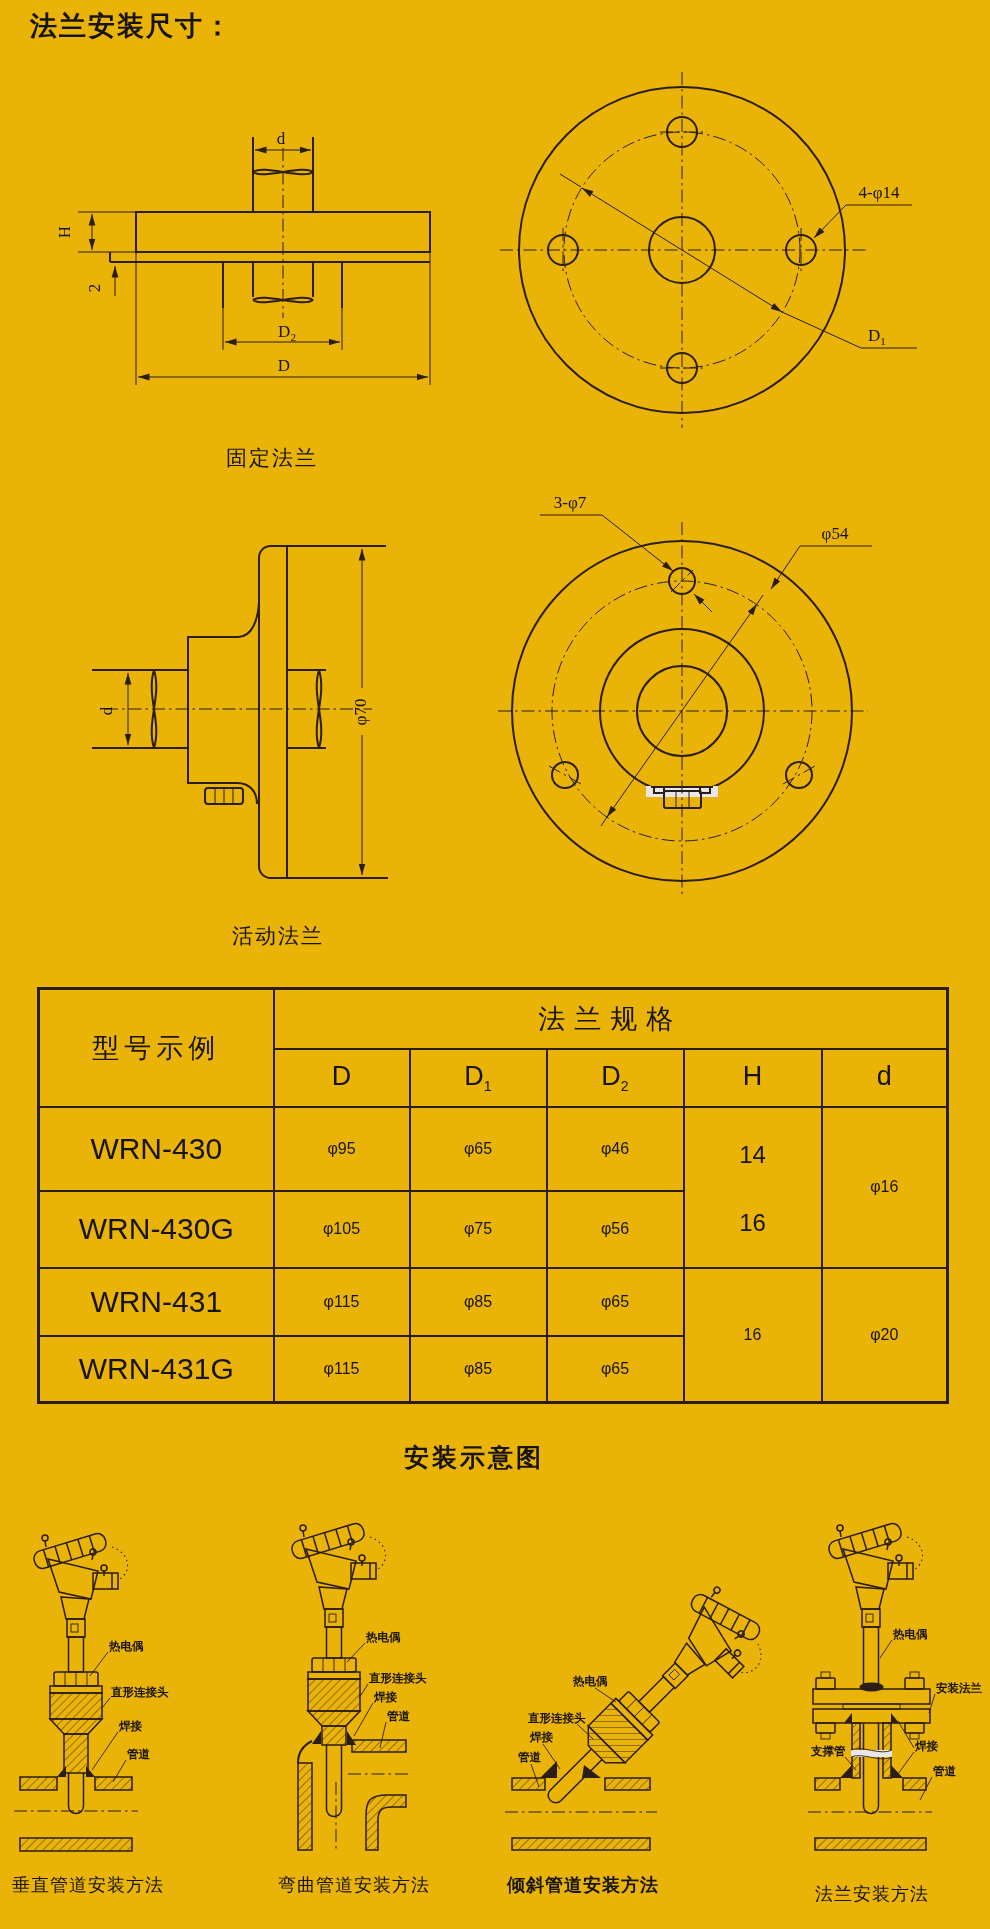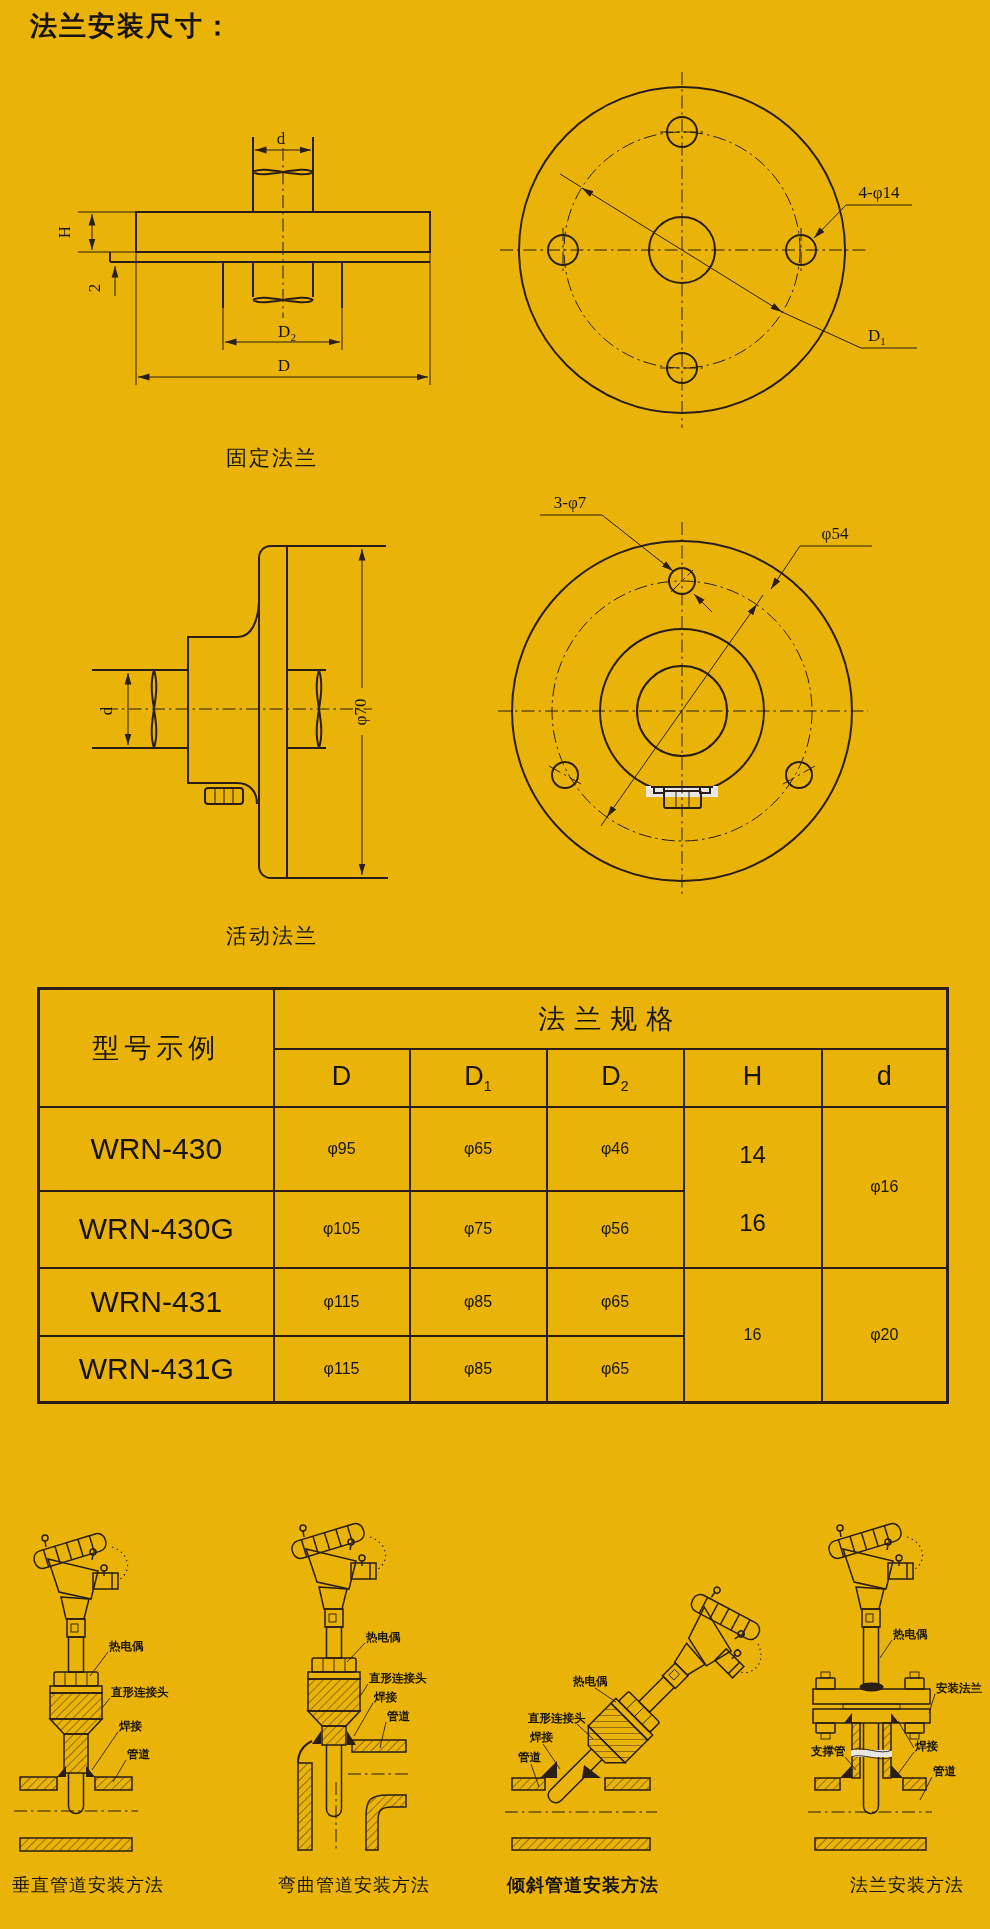--- a/index.html
+++ b/index.html
@@ -331,21 +331,21 @@
       <line class="t1" x1="845" y1="1757" x2="856" y2="1770"></line>
       <text class="lab" x="915" y="1750">焊接</text>
       <line class="t1" x1="914" y1="1748" x2="898" y2="1721"></line>
       <line class="t1" x1="914" y1="1752" x2="898" y2="1774"></line>
       <text class="lab" x="933" y="1775">管道</text>
       <line class="t1" x1="932" y1="1777" x2="920" y2="1800"></line>
     </g>
   </svg>
 
   <div class="cap" style="left:226px;top:444px;">固定法兰</div>
-  <div class="cap" style="left:226px;top:922px;">活动法兰</div>
+  <div class="cap" style="left:232px;top:922px;">活动法兰</div>
 
   <table class="spec">
     <colgroup>
       <col style="width:235px">
         <col style="width:136px">
         <col style="width:137px">
       <col style="width:137px">
         <col style="width:138px">
         <col style="width:126px">
     </colgroup>
@@ -388,19 +388,20 @@
     </tr>
     <tr style="height:67px">
       <td class="mod">WRN-431G</td>
       <td class="val">φ115</td>
       <td class="val">φ85</td>
       <td class="val">φ65</td>
     </tr>
   </tbody>
     </table>
 
+  <div class="h2">安装示意图</div>
 
   <div class="dcap" style="left:12px;">垂直管道安装方法</div>
   <div class="dcap" style="left:278px;">弯曲管道安装方法</div>
   <div class="dcap" style="left:507px;font-weight:bold;">倾斜管道安装方法</div>
-  <div class="dcap" style="left:850px;">法兰安装方法</div>
+  <div class="dcap" style="left:815px;margin-top:9px;">法兰安装方法</div>
 
 </div>
 
 </body></html>

